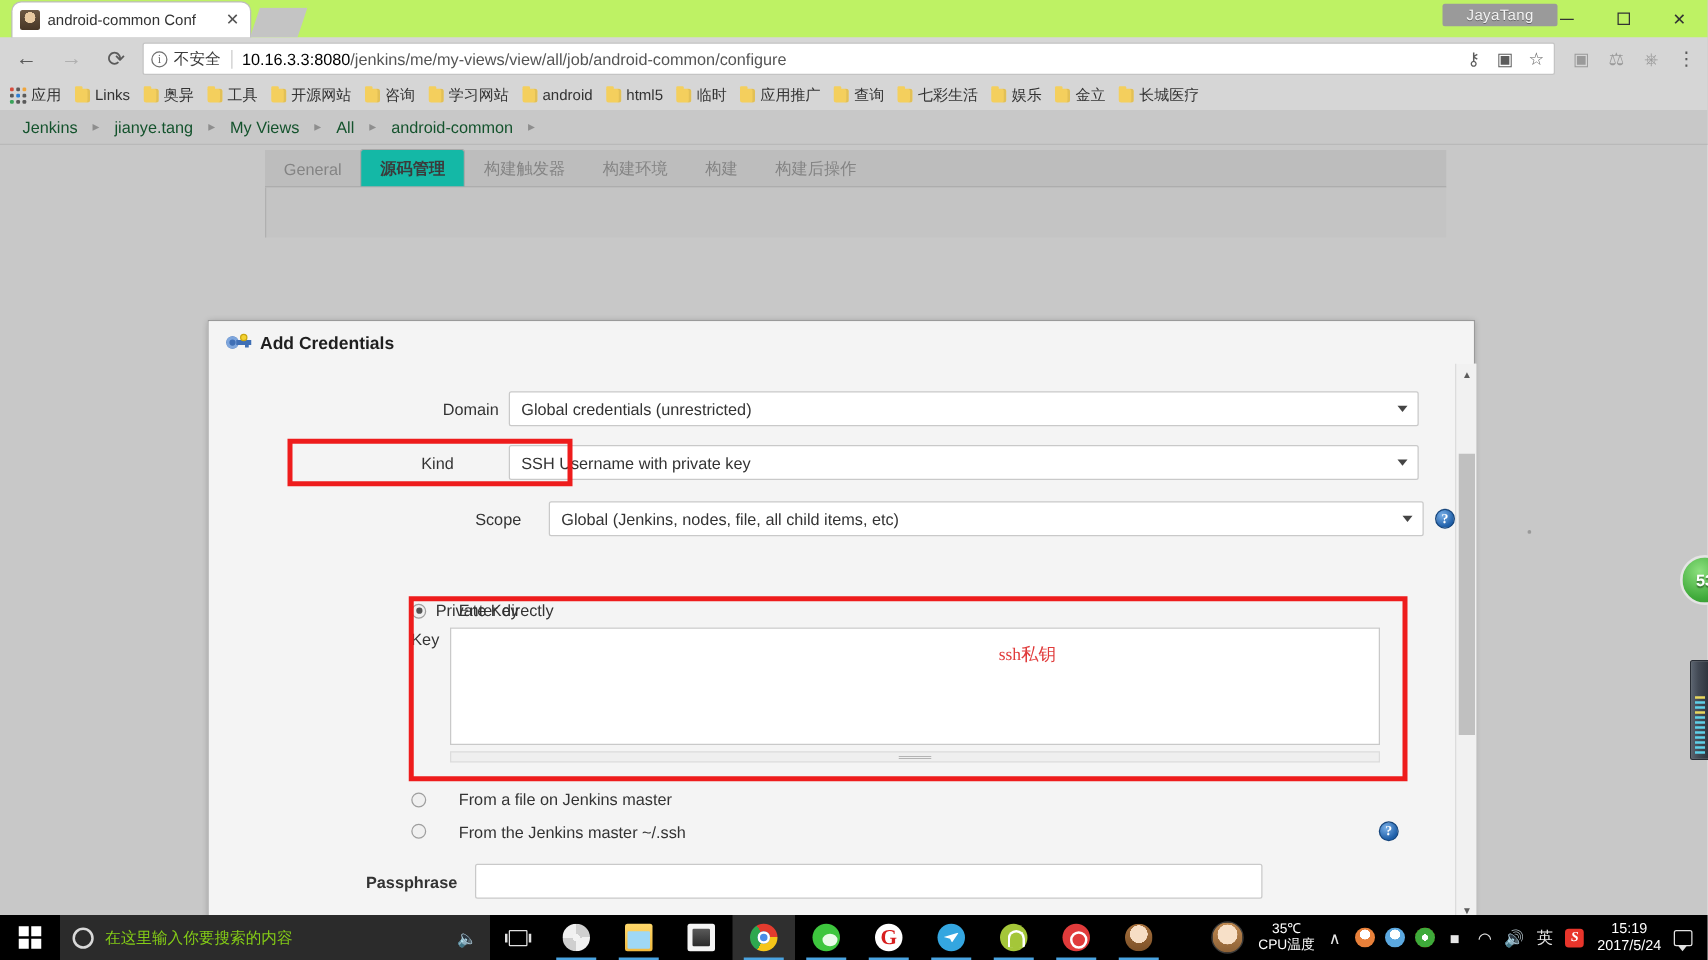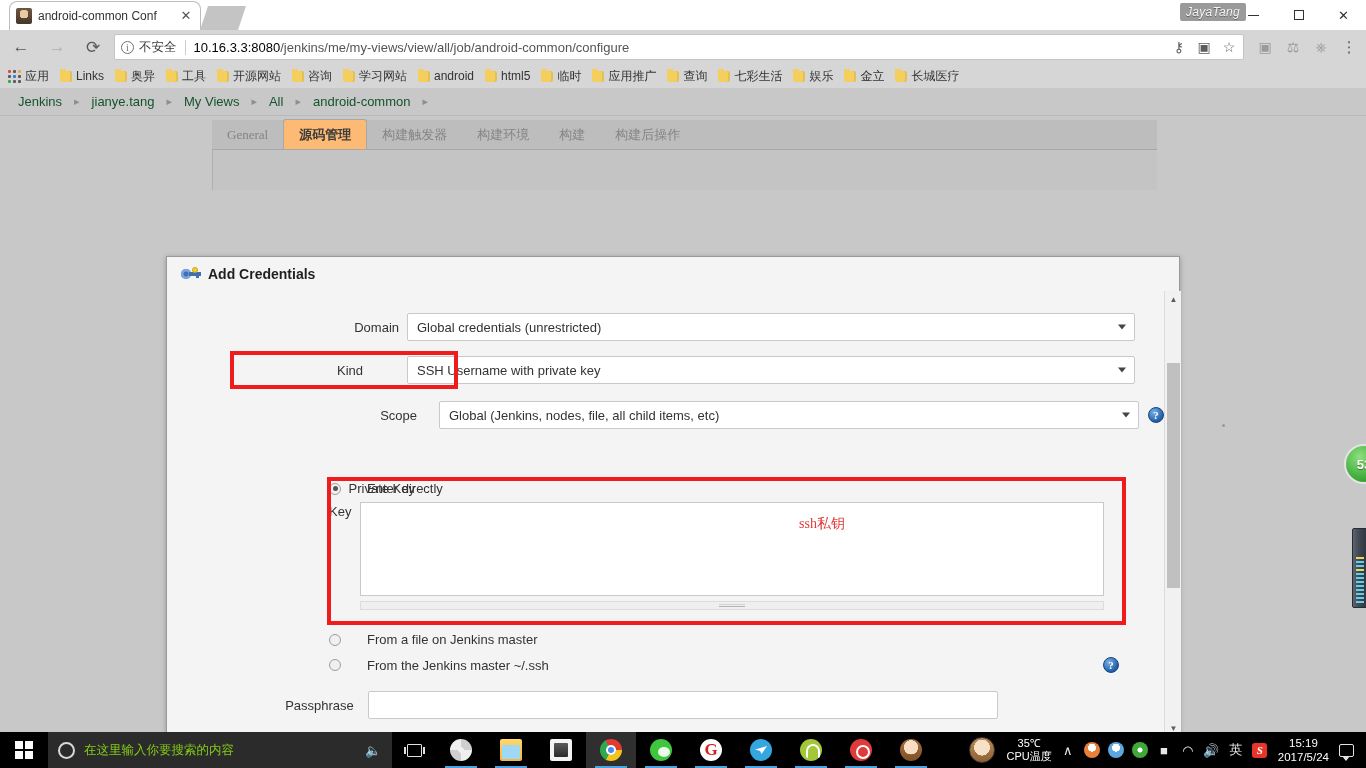--- a/index.html
+++ b/index.html
@@ -9,21 +9,21 @@
     font-family: "Liberation Sans", sans-serif;
     background: #c8c8c8;
   }
 
   
   .browser { position: absolute; inset: 0; background: #d6d6d6; }
 
   
   .tabstrip {
     position: absolute; top: 0; left: 0; width: 1366px; height: 30px;
-    background: #ffffff;
+    background: #bef264;
   }
   .tab {
     position: absolute; left: 10px; top: 2px; width: 190px; height: 28px;
     background: #fff; border-radius: 7px 7px 0 0;
     display: flex; align-items: center; padding: 0 6px;
     box-shadow: 0 0 0 1px #bdbdbd;
   }
   .tab-favicon {
     width: 16px; height: 16px; margin-right: 6px; flex: 0 0 16px;
     border-radius: 2px;
@@ -39,23 +39,22 @@
     font-size: 13px; color: #555; text-align: center; line-height: 15px;
   }
   .tab-ghost {
     position: absolute; left: 200px; top: 6px; width: 46px; height: 24px;
     background: #c4c4c4;
     clip-path: polygon(8px 0, 100% 0, calc(100% - 8px) 100%, 0 100%);
   }
   .win-user {
     position: absolute; right: 120px; top: 3px;
     background: #9a9a9a; color: #f4f4f4; font-size: 12px;
-    padding: 2px 6px; border-radius: 2px; letter-spacing: .3px;
+    padding: 2px 19px; border-radius: 2px; letter-spacing: .3px;
     text-shadow: 0 1px 0 rgba(0,0,0,.35);
-    font-style: italic;
   }
   .win-ctrls { position: absolute; right: 0; top: 0; height: 30px; display: flex; }
   .win-btn {
     width: 45px; height: 30px; display: flex; align-items: center; justify-content: center;
     color: #333; font-size: 13px;
   }
   .win-btn .mn { width: 11px; height: 1px; background: #333; }
   .win-btn .mx { width: 10px; height: 10px; border: 1px solid #333; }
 
   
@@ -135,24 +134,24 @@
   .crumb-sep { font-size: 11px; color: #8e8e8e; margin: 0 12px; }
 
   
   .cfg-tabs {
     position: absolute; top: 32px; left: 212px; width: 945px; height: 30px;
     background: #bdbdbd; display: flex; align-items: flex-end;
     border-bottom: 1px solid #a8a8a8;
   }
   .cfg-tab {
     height: 28px; padding: 0 15px; display: flex; align-items: center;
-    font-size: 13px; color: #848484; font-family: Liberation Serif, serif;
+    font-size: 13px; color: #848484;
   }
   .cfg-tab.active {
-    background: #fdba74; color: #3b3b3b; font-weight: bold;
+    background: #14b8a6; color: #3b3b3b; font-weight: bold;
     border: 1px solid #a8a8a8; border-bottom: none; border-radius: 3px 3px 0 0;
     height: 30px;
   }
   .cfg-body {
     position: absolute; top: 62px; left: 212px; width: 945px; height: 40px;
     background: #c4c4c4; border-left: 1px solid #b0b0b0;
   }
 
   
   .bg-panel {
@@ -663,21 +662,21 @@
         <div class="row" style="left:162px; top:341px;">
           <span class="radio"></span>
           <span class="opt-label">From a file on Jenkins master</span>
         </div>
         <div class="row" style="left:162px; top:366px; width:790px;">
           <span class="radio"></span>
           <span class="opt-label">From the Jenkins master ~/.ssh</span>
           <span class="help-ico" style="margin-left:auto;">?</span>
         </div>
 
-        <div class="row" style="left:0; top:400px; width:831px;">
+        <div class="row" style="left:12px; top:400px; width:831px;font-weight:bold;">
           <span class="lbl" style="width:240px;">Passphrase</span>
           <span class="fld" style="margin-left:14px; width:804px; height:28px;"></span>
         </div>
 
         <div class="dlg-sb">
           <div class="arrow up">▲</div>
           <div class="thumb"></div>
           <div class="arrow down">▼</div>
         </div>
       </div>

